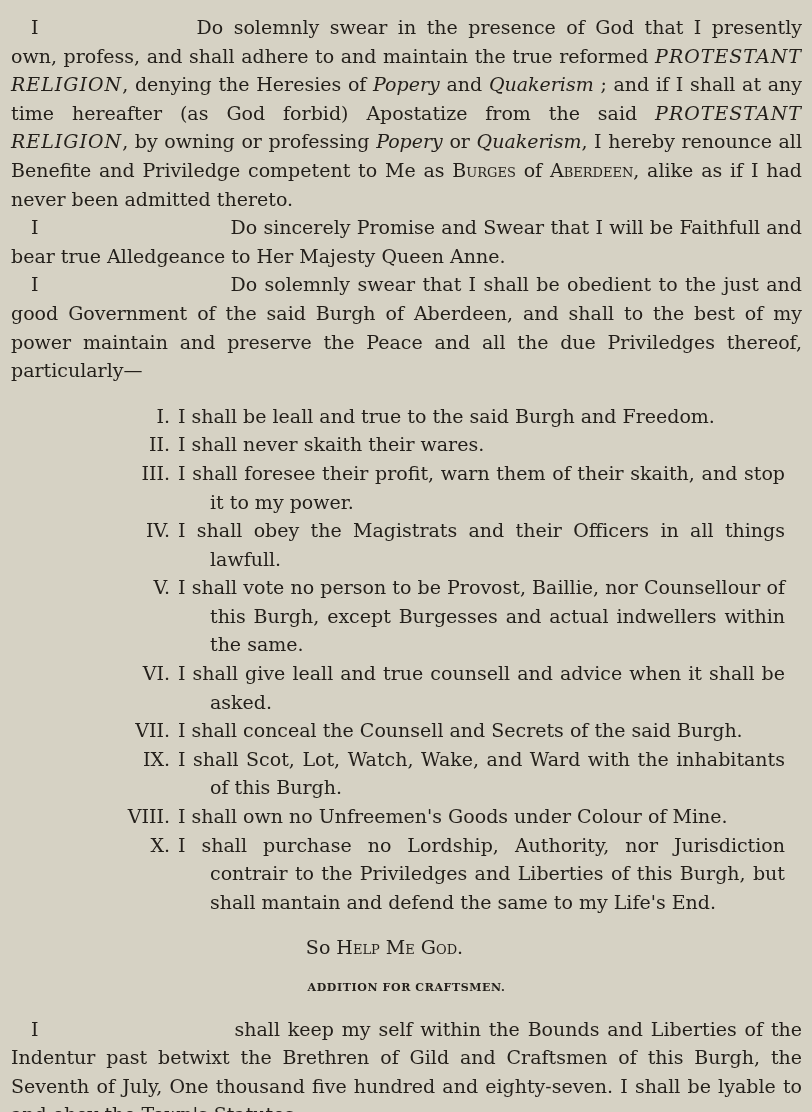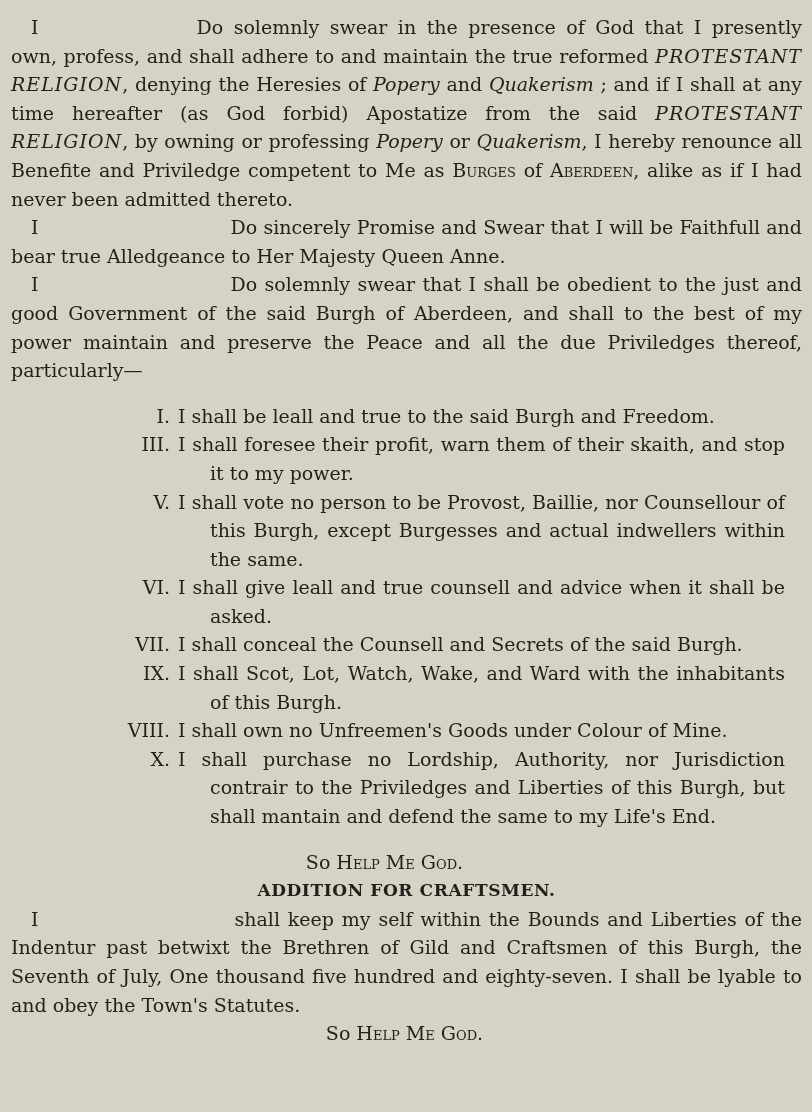--- a/index.html
+++ b/index.html
@@ -51,42 +51,44 @@
     box-sizing: border-box;
     text-indent: 0;
   }
   .sohelp {
     margin: 0;
     text-align: center;
   }
   .sohelp-1 { padding-right: 44px; }
   .sohelp-2 { padding-right: 4px; }
   .addition-heading {
-    margin: 0;
+    margin: 12px;
     text-align: center;
     font-weight: bold;
-    font-size: 17px;
+    font-size: 11px;
     letter-spacing: 0.6px;
     line-height: 28.6px;
   }
 </style>
 </head>
 <body style="background: rgb(214, 210, 196); color: rgb(35, 31, 26);">
 
 <div class="page">
 
   <p class="para"><span class="initial">I</span><span class="blank blank-1"></span><span>Do solemnly swear in the presence of God that I presently own, profess, and shall adhere to and maintain the true reformed </span><em class="relig">PROTESTANT RELIGION</em><span>, denying the Heresies of </span><em class="it">Popery</em><span> and </span><em class="it">Quakerism</em><span> ; and if I shall at any time hereafter (as God forbid) Apostatize from the said </span><em class="relig">PROTESTANT RELIGION</em><span>, by owning or professing </span><em class="it">Popery</em><span> or </span><em class="it">Quakerism</em><span>, I hereby renounce all Benefite and Priviledge competent to Me as </span><span class="sc">Burges</span><span> of </span><span class="sc">Aberdeen</span><span>, alike as if I had never been admitted thereto.</span></p>
 
   <p class="para"><span class="initial">I</span><span class="blank blank-2"></span><span>Do sincerely Promise and Swear that I will be Faithfull and bear true Alledgeance to Her Majesty Queen Anne.</span></p>
 
   <p class="para"><span class="initial">I</span><span class="blank blank-3"></span><span>Do solemnly swear that I shall be obedient to the just and good Government of the said Burgh of Aberdeen, and shall to the best of my power maintain and preserve the Peace and all the due Priviledges thereof, particularly—</span></p>
 
   <div class="oath-list">
     <div class="oath-item"><span class="numeral">I.</span><span>I shall be leall and true to the said Burgh and Freedom.</span></div>
+    <div class="oath-item"><span class="numeral">II.</span><span>I shall never skaith their wares.</span></div>
     <div class="oath-item"><span class="numeral">III.</span><span>I shall foresee their profit, warn them of their skaith, and stop it to my power.</span></div>
+    <div class="oath-item"><span class="numeral">IV.</span><span>I shall obey the Magistrats and their Officers in all things lawfull.</span></div>
     <div class="oath-item"><span class="numeral">V.</span><span>I shall vote no person to be Provost, Baillie, nor Counsellour of this Burgh, except Burgesses and actual indwellers within the same.</span></div>
     <div class="oath-item"><span class="numeral">VI.</span><span>I shall give leall and true counsell and advice when it shall be asked.</span></div>
     <div class="oath-item"><span class="numeral">VII.</span><span>I shall conceal the Counsell and Secrets of the said Burgh.</span></div>
     <div class="oath-item"><span class="numeral">IX.</span><span>I shall Scot, Lot, Watch, Wake, and Ward with the inhabitants of this Burgh.</span></div>
     <div class="oath-item"><span class="numeral">VIII.</span><span>I shall own no Unfreemen's Goods under Colour of Mine.</span></div>
     <div class="oath-item"><span class="numeral">X.</span><span>I shall purchase no Lordship, Authority, nor Jurisdiction contrair to the Priviledges and Liberties of this Burgh, but shall mantain and defend the same to my Life's End.</span></div>
   </div>
 
   <p class="sohelp sohelp-1"><span>So </span><span class="sc">Help Me God.</span></p>
 

